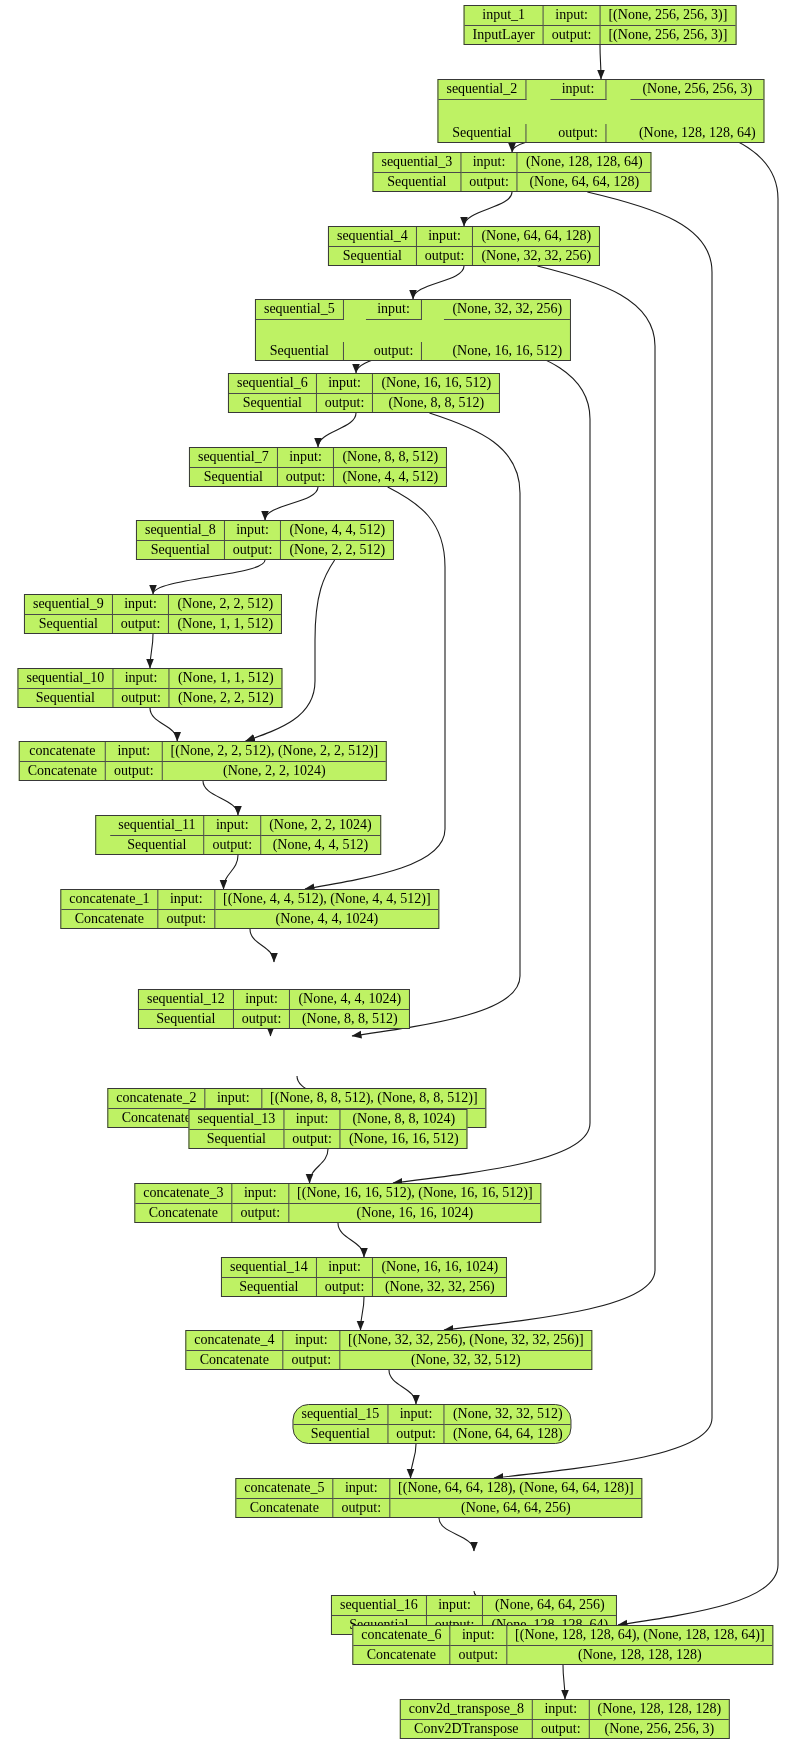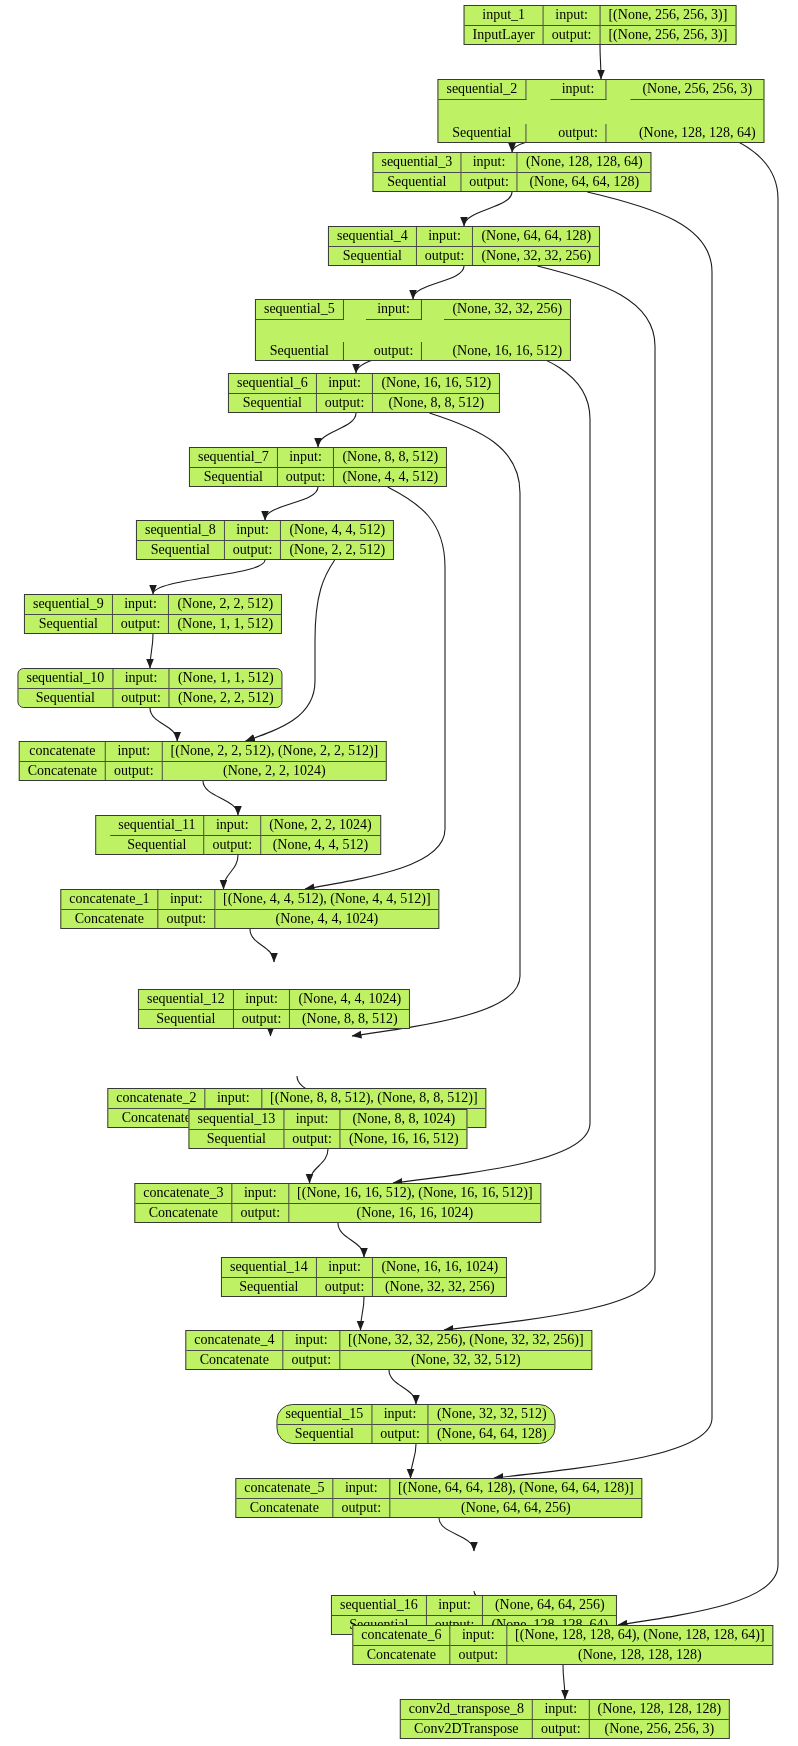--- a/index.html
+++ b/index.html
@@ -143,21 +143,21 @@
         <div class="cell">(None, 2, 2, 512)</div>
       </div>
       <div class="node" style="left: 153px; top: 594px;">
         <div class="cell">sequential_9</div>
         <div class="cell">input:</div>
         <div class="cell">(None, 2, 2, 512)</div>
         <div class="cell">Sequential</div>
         <div class="cell">output:</div>
         <div class="cell">(None, 1, 1, 512)</div>
       </div>
-      <div class="node" style="left: 150px; top: 668px; border-radius: 6px;">
+      <div class="node" style="left: 150px; top: 668px;">
         <div class="cell">sequential_10</div>
         <div class="cell">input:</div>
         <div class="cell">(None, 1, 1, 512)</div>
         <div class="cell">Sequential</div>
         <div class="cell">output:</div>
         <div class="cell">(None, 2, 2, 512)</div>
       </div>
       <div class="node" style="left: 203px; top: 741px;">
         <div class="cell">concatenate</div>
         <div class="cell">input:</div>
@@ -223,21 +223,21 @@
         <div class="cell">(None, 32, 32, 256)</div>
       </div>
       <div class="node" style="left: 389px; top: 1330px;">
         <div class="cell">concatenate_4</div>
         <div class="cell">input:</div>
         <div class="cell">[(None, 32, 32, 256), (None, 32, 32, 256)]</div>
         <div class="cell">Concatenate</div>
         <div class="cell">output:</div>
         <div class="cell">(None, 32, 32, 512)</div>
       </div>
-      <div class="node" style="left: 416px; top: 1404px; border-radius: 16px;">
+      <div class="node" style="left: 432px; top: 1404px; border-radius: 16px;">
         <div class="cell">sequential_15</div>
         <div class="cell">input:</div>
         <div class="cell">(None, 32, 32, 512)</div>
         <div class="cell">Sequential</div>
         <div class="cell">output:</div>
         <div class="cell">(None, 64, 64, 128)</div>
       </div>
       <div class="node" style="left: 439px; top: 1478px;">
         <div class="cell">concatenate_5</div>
         <div class="cell">input:</div>

